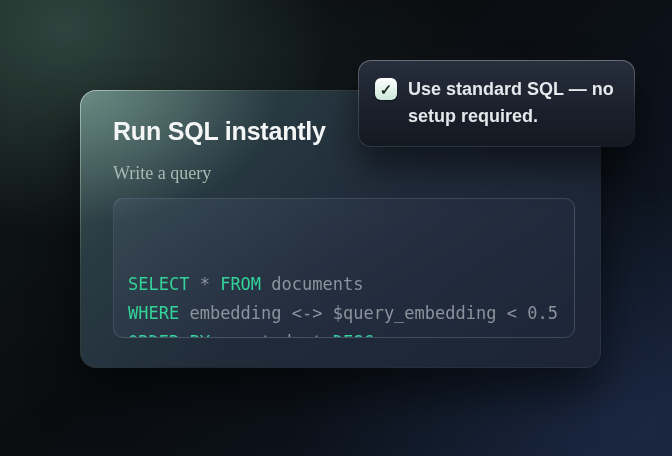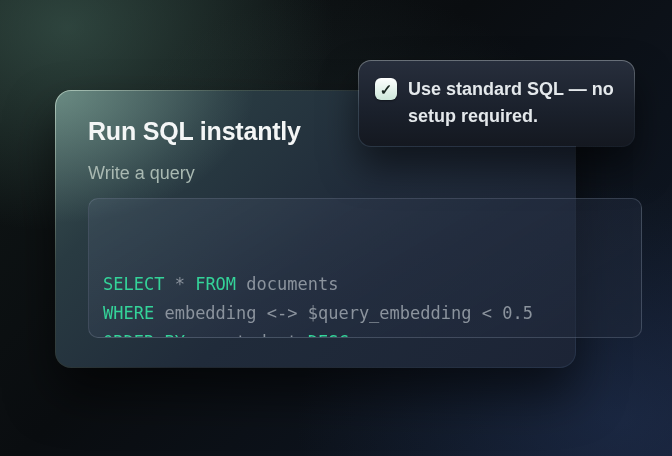--- a/index.html
+++ b/index.html
@@ -20,21 +20,21 @@
     overflow:hidden;
     background:
       radial-gradient(430px 330px at 10% 6%, rgba(88,132,117,0.42), rgba(88,132,117,0) 62%),
       radial-gradient(360px 280px at 52% 38%, rgba(70,100,100,0.20), rgba(70,100,100,0) 65%),
       radial-gradient(520px 380px at 92% 92%, rgba(47,72,122,0.30), rgba(47,72,122,0) 62%),
       linear-gradient(135deg, #111817 0%, #0a0d10 42%, #0e1520 78%, #131b2d 100%);
   }
 
   
   .card{
-    position:absolute; left:55px; top:90px;
+    position:absolute; left:80px; top:90px;
     width:521px; height:278px;
     border-radius:16px;
     padding:1px; 
     background:linear-gradient(135deg,
       rgba(198,226,212,0.85) 0%,
       rgba(128,158,146,0.40) 22%,
       rgba(90,105,120,0.25) 50%,
       rgba(70,85,110,0.35) 100%);
     box-shadow:0 26px 48px rgba(0,0,0,0.55);
   }
@@ -50,26 +50,27 @@
     color:var(--title);
     font-size:25px; font-weight:700;
     letter-spacing:-0.2px;
     line-height:32px;
   }
   .card-subtitle{
     margin-top:14px;
     color:var(--subtitle);
     font-size:18px; font-weight:400;
     line-height:24px;
+    font-family:Liberation Serif, serif;
   }
 
   
   .code-box{
     margin-top:13px;
-    width:554px; height:140px;
+    width:462px; height:140px;
     border-radius:10px;
     border:1px solid rgba(150,165,185,0.25);
     background:linear-gradient(150deg,
       rgba(88,104,124,0.30) 0%,
       rgba(40,50,70,0.45) 55%,
       rgba(31,40,58,0.55) 100%);
     padding:13px 14px;
     font-family:"DejaVu Sans Mono","Liberation Mono", monospace;
     font-size:17px;
     line-height:29px;

